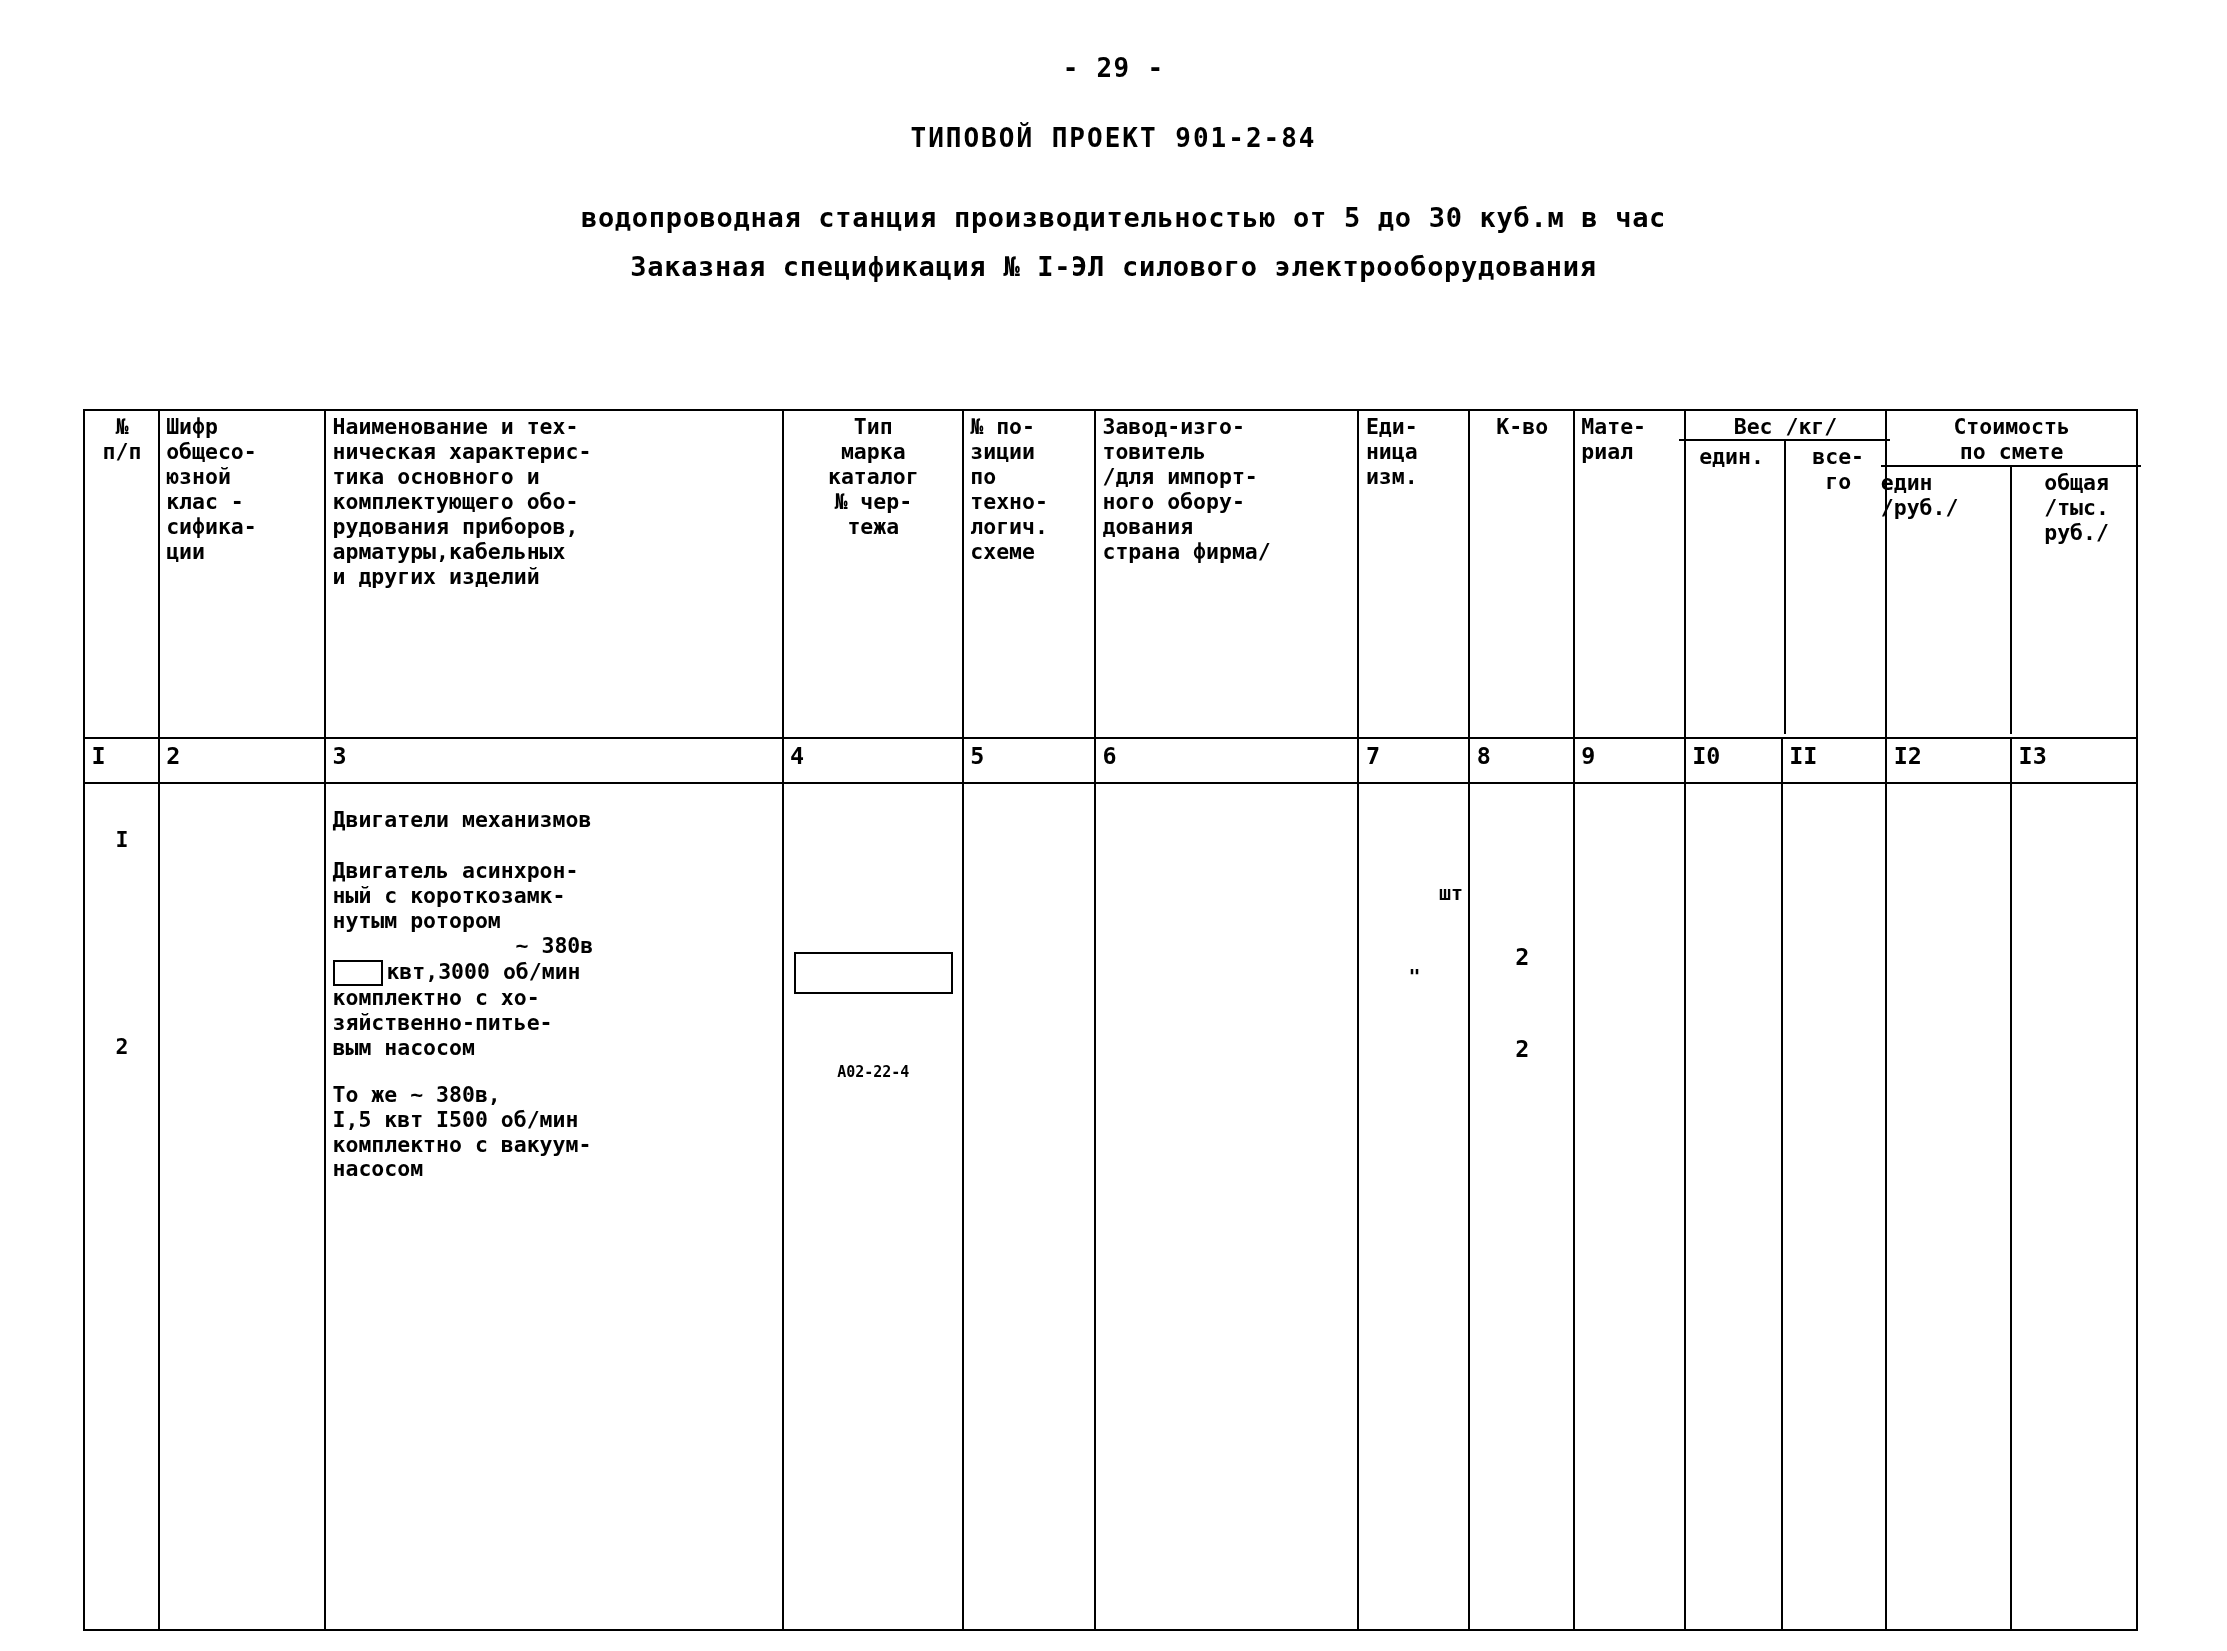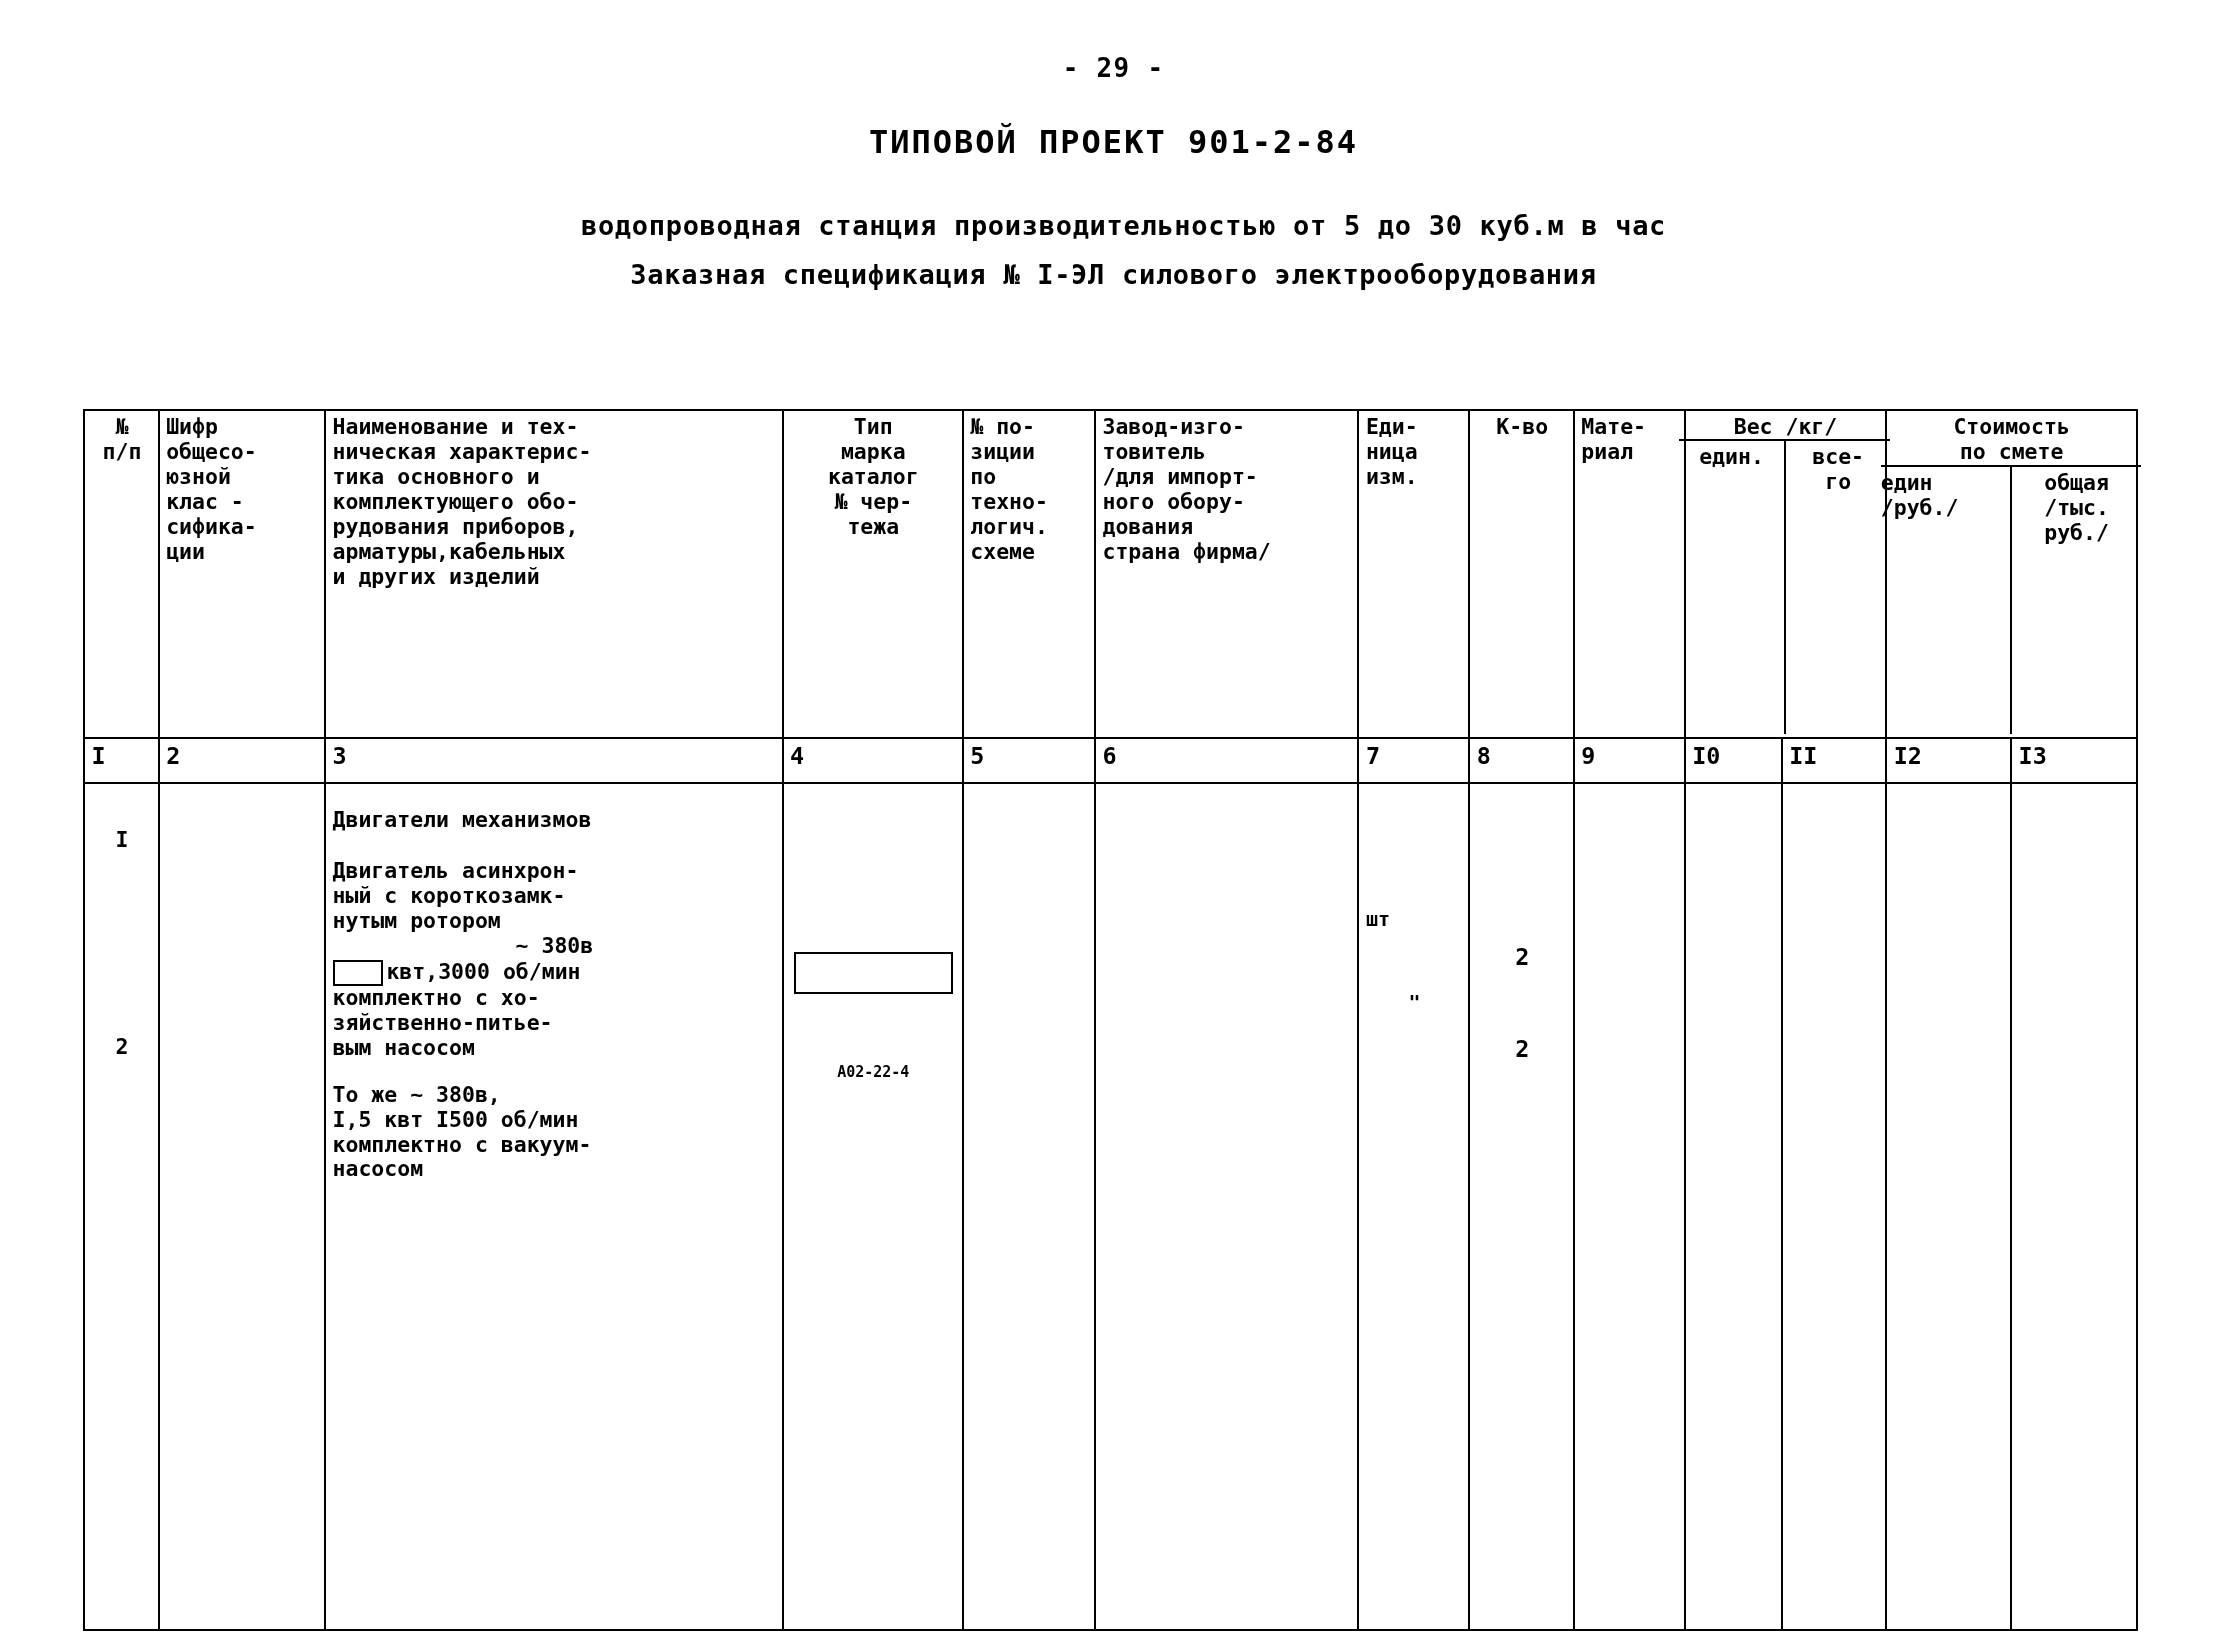--- a/index.html
+++ b/index.html
@@ -24,21 +24,21 @@
   }
   .page-number {
     text-align: center;
     font-size: 26px;
     letter-spacing: 1.3px;
     margin-top: 53px;
     font-weight: 700;
   }
   .project-line {
     text-align: center;
-    font-size: 32px;
+    font-size: 26px;
     letter-spacing: 2px;
     margin-top: 40px;
     font-weight: 700;
   }
   .title-line-1 {
     text-align: center;
     font-size: 27px;
     letter-spacing: 0.7px;
     margin-top: 49px;
     font-weight: 700;
@@ -131,21 +131,21 @@
     width: 155px;
     height: 38px;
     border: 2.6px solid #000;
     margin: 164px auto 0 auto;
   }
   .type-code {
     text-align: center;
     margin-top: 70px;
     font-size: 15px;
   }
-  .unit-1 { margin-top: 120px; text-align: left; font-size: 20px; }
+  .unit-1 { margin-top: 94px; text-align: right; font-size: 20px; }
   .unit-2 { margin-top: 60px; text-align: center; font-size: 20px; }
   .qty-1 { margin-top: 156px; text-align: center; font-size: 23.4px; }
   .qty-2 { margin-top: 65px; text-align: center; font-size: 23.4px; }
   .tilde { font-size: 21.5px; }
 </style>
 </head>
 <body>
 
 <div class="page">
 

